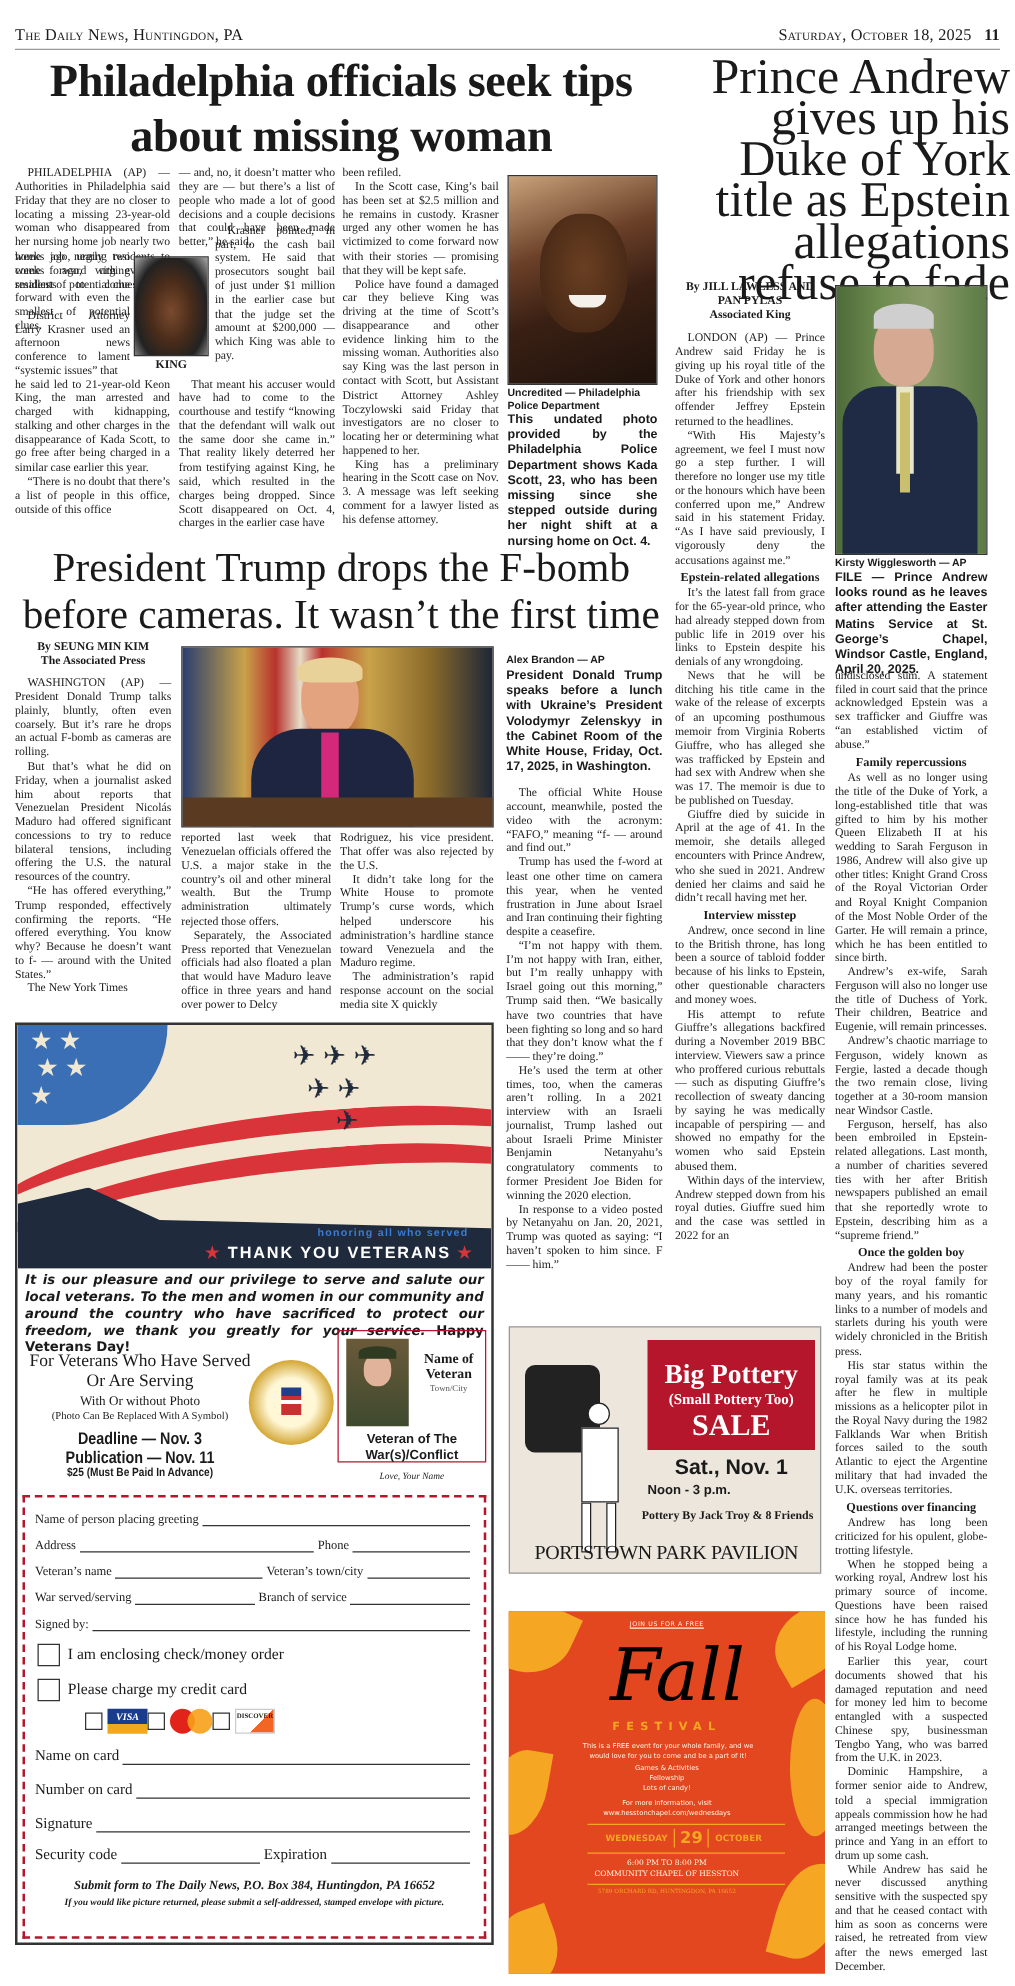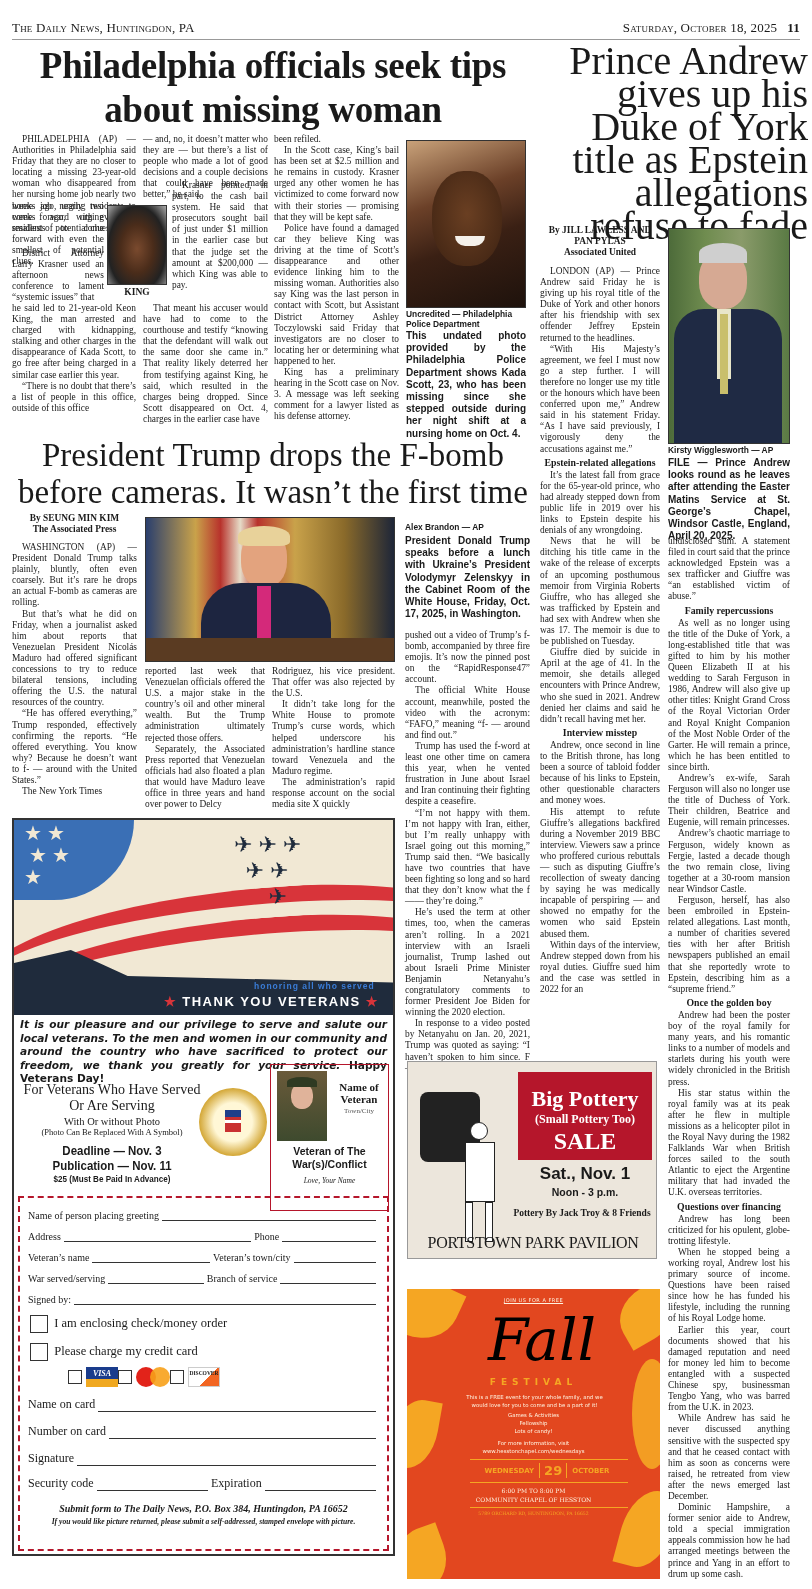--- a/index.html
+++ b/index.html
@@ -72,21 +72,21 @@
 </div>
 <div class="abs credit" style="left:406px;top:309px;width:120px">Uncredited — Philadelphia Police Department</div>
 <div class="abs cap" style="left:406px;top:330px;width:120px">This undated photo provided by the Philadelphia Police Department shows Kada Scott, 23, who has been missing since she stepped outside during her night shift at a nursing home on Oct. 4.</div>
 
 <div class="abs hl2">Prince Andrew gives up his Duke of York title as Epstein allegations refuse to fade</div>
 
 <div class="abs" style="left:540px;top:225px;width:120px">
   <div class="byline">
       <div>By JILL LAWLESS AND</div>
       <div>PAN PYLAS</div>
-      <div>Associated United</div>
+      <div>Associated King</div>
     </div>
 </div>
 <div class="abs col" style="left:540px;top:266px;width:120px">
   <p>LONDON (AP) — Prince Andrew said Friday he is giving up his royal title of the Duke of York and other honors after his friendship with sex offender Jeffrey Epstein returned to the headlines.</p>
   <p>“With His Majesty’s agreement, we feel I must now go a step further. I will therefore no longer use my title or the honours which have been conferred upon me,” Andrew said in his statement Friday. “As I have said previously, I vigorously deny the accusations against me.”</p>
   <div class="sub">Epstein-related allegations</div>
   <p>It’s the latest fall from grace for the 65-year-old prince, who had already stepped down from public life in 2019 over his links to Epstein despite his denials of any wrongdoing.</p>
   <p>News that he will be ditching his title came in the wake of the release of excerpts of an upcoming posthumous memoir from Virginia Roberts Giuffre, who has alleged she was trafficked by Epstein and had sex with Andrew when she was 17. The memoir is due to be published on Tuesday.</p>
   <p>Giuffre died by suicide in April at the age of 41. In the memoir, she details alleged encounters with Prince Andrew, who she sued in 2021. Andrew denied her claims and said he didn’t recall having met her.</p>
   <div class="sub">Interview misstep</div>
@@ -112,22 +112,22 @@
   <p>Andrew’s ex-wife, Sarah Ferguson will also no longer use the title of Duchess of York. Their children, Beatrice and Eugenie, will remain princesses.</p>
   <p>Andrew’s chaotic marriage to Ferguson, widely known as Fergie, lasted a decade though the two remain close, living together at a 30-room mansion near Windsor Castle.</p>
   <p>Ferguson, herself, has also been embroiled in Epstein-related allegations. Last month, a number of charities severed ties with her after British newspapers published an email that she reportedly wrote to Epstein, describing him as a “supreme friend.”</p>
   <div class="sub">Once the golden boy</div>
   <p>Andrew had been the poster boy of the royal family for many years, and his romantic links to a number of models and starlets during his youth were widely chronicled in the British press.</p>
   <p>His star status within the royal family was at its peak after he flew in multiple missions as a helicopter pilot in the Royal Navy during the 1982 Falklands War when British forces sailed to the south Atlantic to eject the Argentine military that had invaded the U.K. overseas territories.</p>
   <div class="sub">Questions over financing</div>
   <p>Andrew has long been criticized for his opulent, globe-trotting lifestyle.</p>
   <p>When he stopped being a working royal, Andrew lost his primary source of income. Questions have been raised since how he has funded his lifestyle, including the running of his Royal Lodge home.</p>
   <p>Earlier this year, court documents showed that his damaged reputation and need for money led him to become entangled with a suspected Chinese spy, businessman Tengbo Yang, who was barred from the U.K. in 2023.</p>
+  <p>Dominic Hampshire, a former senior aide to Andrew, told a special immigration appeals commission how he had arranged meetings between the prince and Yang in an effort to drum up some cash.</p>
   <p>While Andrew has said he never discussed anything sensitive with the suspected spy and that he ceased contact with him as soon as concerns were raised, he retreated from view after the news emerged last December.</p>
-  <p>Dominic Hampshire, a former senior aide to Andrew, told a special immigration appeals commission how he had arranged meetings between the prince and Yang in an effort to drum up some cash.</p>
 </div>
 
 <div class="abs hl3">President Trump drops the F-bomb before cameras. It wasn’t the first time</div>
 
 <div class="abs" style="left:12px;top:513px;width:125px">
   <div class="byline">
       <div>By SEUNG MIN KIM</div>
       <div>The Associated Press</div>
     </div>
 </div>
@@ -151,21 +151,20 @@
 </div>
 <div class="abs col" style="left:272px;top:666px;width:123px">
   <p class="nb">Rodriguez, his vice president. That offer was also rejected by the U.S.</p>
   <p>It didn’t take long for the White House to promote Trump’s curse words, which helped underscore his administration’s hardline stance toward Venezuela and the Maduro regime.</p>
   <p>The administration’s rapid response account on the social media site X quickly</p>
 </div>
 
 <div class="abs credit" style="left:405px;top:522px;width:125px">Alex Brandon — AP</div>
 <div class="abs cap" style="left:405px;top:535px;width:125px">President Donald Trump speaks before a lunch with Ukraine’s President Volodymyr Zelenskyy in the Cabinet Room of the White House, Friday, Oct. 17, 2025, in Washington.</div>
 <div class="abs col" style="left:405px;top:630px;width:125px">
-  <p class="nb">pushed out a video of Trump’s f-bomb, accompanied by three fire emojis. It’s now the pinned post on the “RapidResponse47” account.</p>
   <p>The official White House account, meanwhile, posted the video with the acronym: “FAFO,” meaning “f- — around and find out.”</p>
   <p>Trump has used the f-word at least one other time on camera this year, when he vented frustration in June about Israel and Iran continuing their fighting despite a ceasefire.</p>
   <p>“I’m not happy with them. I’m not happy with Iran, either, but I’m really unhappy with Israel going out this morning,” Trump said then. “We basically have two countries that have been fighting so long and so hard that they don’t know what the f—— they’re doing.”</p>
   <p>He’s used the term at other times, too, when the cameras aren’t rolling. In a 2021 interview with an Israeli journalist, Trump lashed out about Israeli Prime Minister Benjamin Netanyahu’s congratulatory comments to former President Joe Biden for winning the 2020 election.</p>
   <p>In response to a video posted by Netanyahu on Jan. 20, 2021, Trump was quoted as saying: “I haven’t spoken to him since. F—— him.”</p>
 </div>
 
 <div class="abs ad" style="left:12px;top:818px;width:383px;height:738px;border:2px solid #333">
   <div style="position:relative;width:379px;height:195px;background:#f1e8d4;overflow:hidden">
     <div style="position:absolute;left:-20px;top:-20px;width:140px;height:100px;background:#3a6fb5;border-radius:0 0 80px 0"></div>
@@ -182,21 +181,21 @@
     <div style="font-size:14px;line-height:16px">For Veterans Who Have Served Or Are Serving</div>
     <div style="font-size:10.5px;margin-top:2px">With Or without Photo</div>
     <div style="font-size:8.5px">(Photo Can Be Replaced With A Symbol)</div>
     <div style="font-family:'Liberation Sans',sans-serif;font-weight:bold;font-size:13.5px;margin-top:6px;transform:scaleX(0.85)">Deadline — Nov. 3</div>
     <div style="font-family:'Liberation Sans',sans-serif;font-weight:bold;font-size:13.5px;transform:scaleX(0.85)">Publication — Nov. 11</div>
     <div style="font-family:'Liberation Sans',sans-serif;font-weight:bold;font-size:9.5px;transform:scaleX(0.85)">$25 (Must Be Paid In Advance)</div>
   </div>
   <div style="position:absolute;left:185px;top:268px;width:68px;height:68px;border-radius:50%;background:radial-gradient(circle,#fff7d6 40%,#d4a838 70%,#a87a1a 100%)">
     <div style="position:absolute;left:26px;top:22px;width:16px;height:22px;background:linear-gradient(#1f3f8a 30%,#c93030 30%,#c93030 45%,#fff 45%,#fff 60%,#c93030 60%)"></div>
   </div>
-  <div style="position:absolute;left:256px;top:244px;width:119px;height:147px;border:1.5px solid #b5162b">
+  <div style="position:absolute;left:256px;top:244px;width:119px;height:106px;border:1.5px solid #b5162b">
     <div style="position:absolute;left:6px;top:6px;width:50px;height:70px;background:linear-gradient(#6a5a3a,#3e4a2e)">
       <div style="position:absolute;left:14px;top:12px;width:22px;height:26px;border-radius:45%;background:#e0b39a"></div>
       <div style="position:absolute;left:10px;top:6px;width:30px;height:10px;border-radius:50% 50% 0 0;background:#2f3a22"></div>
     </div>
     <div style="position:absolute;left:60px;top:16px;width:56px;text-align:center;font-weight:bold;font-size:11px;line-height:12px">Name of Veteran</div>
     <div style="position:absolute;left:60px;top:42px;width:56px;text-align:center;font-size:7px;color:#555">Town/City</div>
     <div style="position:absolute;left:2px;top:80px;width:113px;text-align:center;font-family:'Liberation Sans',sans-serif;font-weight:bold;font-size:10.5px;line-height:13px">Veteran of The War(s)/Conflict</div>
     <div style="position:absolute;left:2px;top:111px;width:113px;text-align:center;font-style:italic;font-size:7.5px">Love, Your Name</div>
   </div>
   <div style="position:absolute;left:4px;top:376px;width:371px;height:355px;border:2px dashed #b5162b">
@@ -265,21 +264,21 @@
     <div style="position:absolute;left:45px;top:60px;width:30px;height:60px;background:#fff;border:1px solid #222"></div>
     <div style="position:absolute;left:45px;top:120px;width:8px;height:40px;background:#fff;border:1px solid #222"></div>
     <div style="position:absolute;left:65px;top:120px;width:8px;height:40px;background:#fff;border:1px solid #222"></div>
   </div>
   <div style="position:absolute;left:110px;top:10px;width:134px;height:88px;background:#b5162b;color:#fff;text-align:center;font-weight:bold">
     <div style="font-size:22px;line-height:26px;margin-top:14px">Big Pottery</div>
     <div style="font-size:12px;line-height:15px">(Small Pottery Too)</div>
     <div style="font-size:24px;line-height:28px">SALE</div>
   </div>
   <div style="position:absolute;left:110px;top:102px;width:134px;text-align:center;font-family:'Liberation Sans',sans-serif;font-weight:bold;font-size:17px">Sat., Nov. 1</div>
-  <div style="position:absolute;left:110px;top:124px;width:134px;text-align:center;font-family:'Liberation Sans',sans-serif;font-weight:bold;font-size:10.5px">Noon - 3 p.m.</div>
+  <div style="position:absolute;left:110px;top:124px;width:134px;font-family:'Liberation Sans',sans-serif;font-weight:bold;font-size:10.5px">Noon - 3 p.m.</div>
   <div style="position:absolute;left:100px;top:146px;width:148px;text-align:center;font-weight:bold;font-size:9.5px">Pottery By Jack Troy &amp; 8 Friends</div>
   <div style="position:absolute;left:0;top:172px;width:250px;text-align:center;font-size:16px;letter-spacing:-0.3px">PORTSTOWN PARK PAVILION</div>
 </div>
 
 <div class="abs" style="left:407px;top:1289px;width:253px;height:290px;background:#e2471f;overflow:hidden;font-family:'DejaVu Sans',sans-serif;color:#fff3e0">
   <div style="position:absolute;left:-20px;top:-10px;width:70px;height:60px;border-radius:60% 0;background:#f5a623;transform:rotate(25deg)"></div>
   <div style="position:absolute;left:210px;top:0;width:60px;height:50px;border-radius:60% 0;background:#f5a623;transform:rotate(-30deg)"></div>
   <div style="position:absolute;left:-15px;top:110px;width:45px;height:70px;border-radius:60% 0;background:#f5a623;transform:rotate(10deg)"></div>
   <div style="position:absolute;left:-10px;top:240px;width:50px;height:60px;border-radius:60% 0;background:#f5a623;transform:rotate(-20deg)"></div>
   <div style="position:absolute;left:225px;top:70px;width:40px;height:110px;border-radius:50%;background:#f5a623;opacity:0.9"></div>

